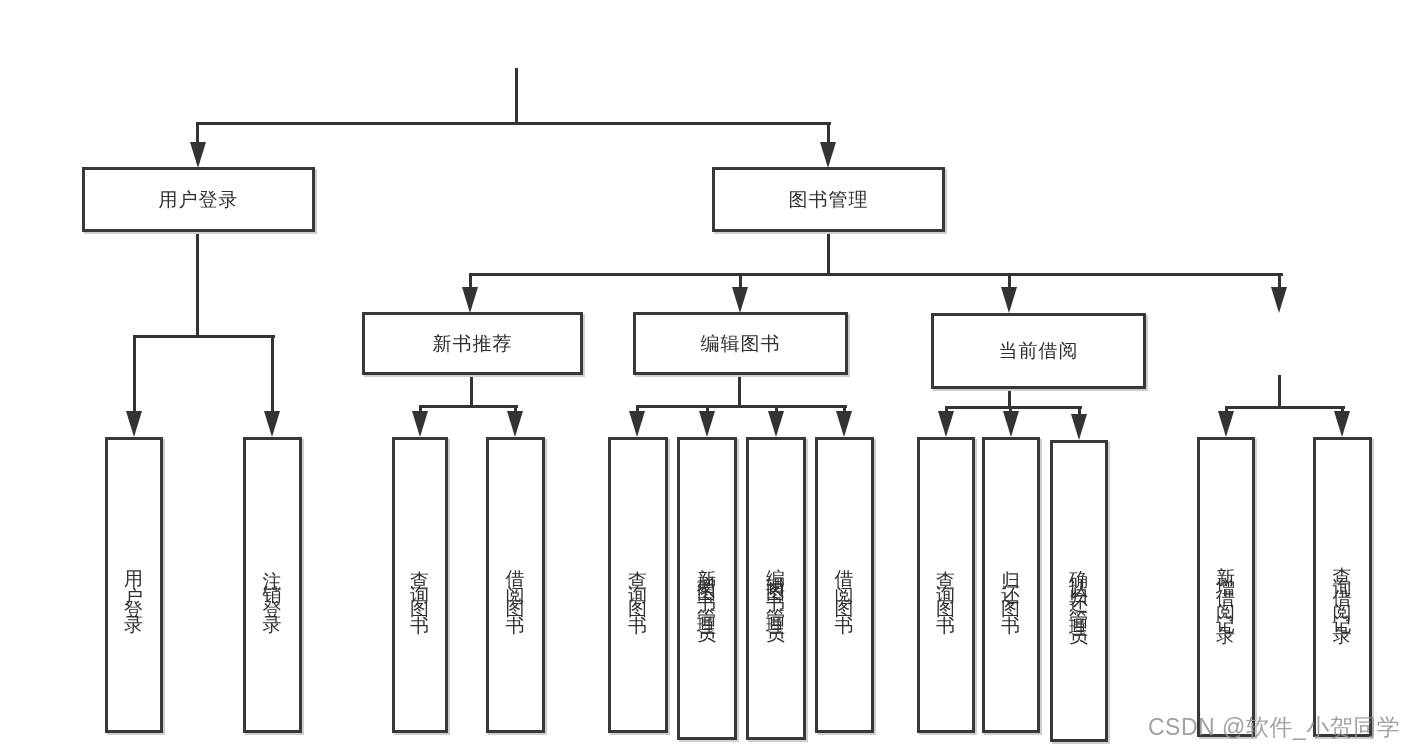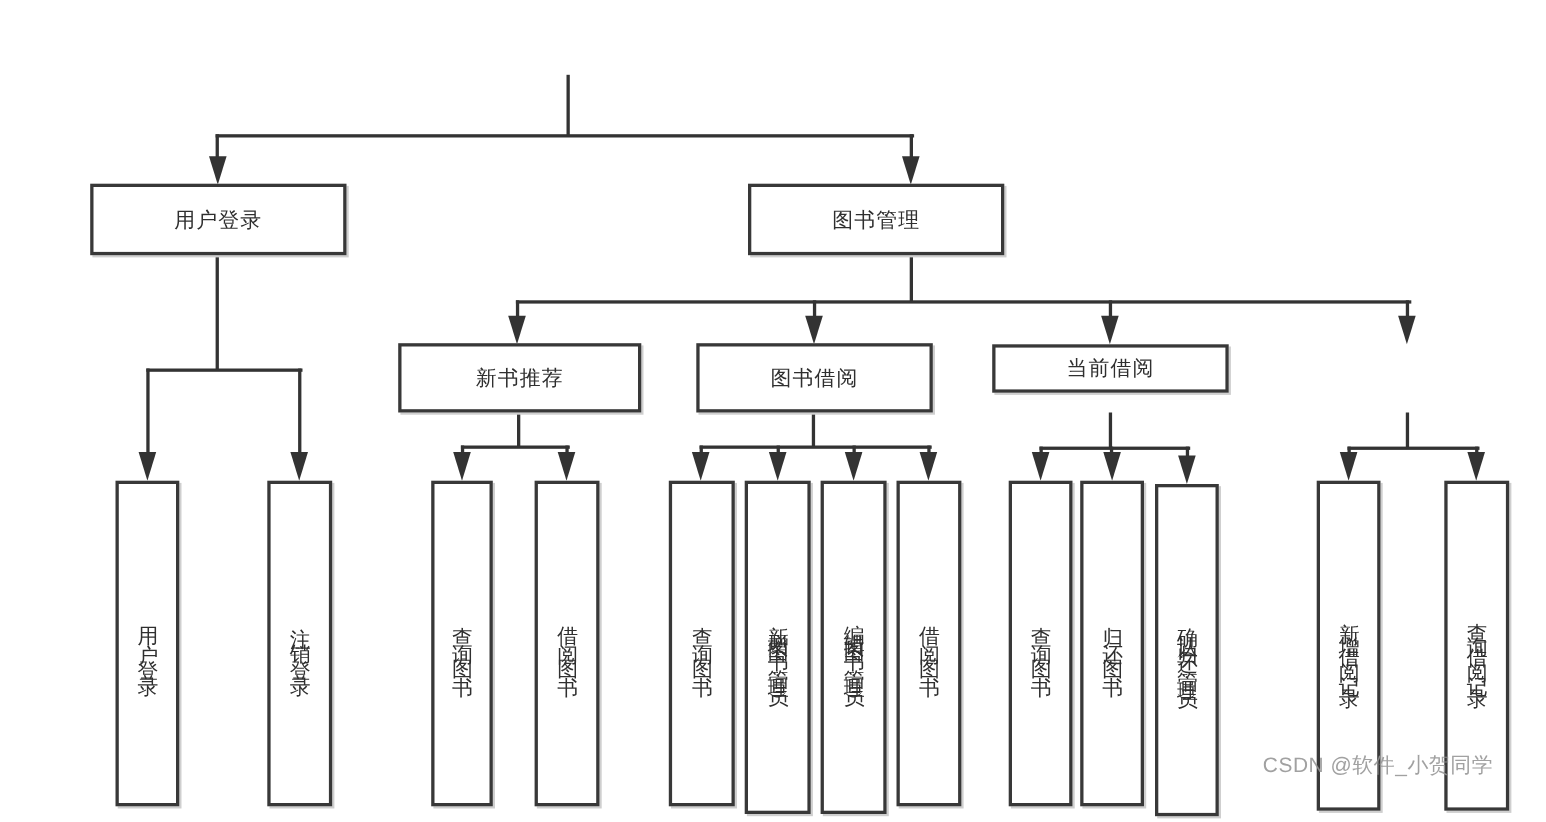--- a/index.html
+++ b/index.html
@@ -24,45 +24,45 @@
   .sp-wide{letter-spacing:15px;}
   .sp-narrow{letter-spacing:8px;}
   .vline{position:absolute;width:3px;background:#333333;z-index:1;}
   .hline{position:absolute;height:3px;background:#333333;z-index:1;}
   .arrow{
     position:absolute;width:0;height:0;z-index:1;
     border-left:8px solid transparent;border-right:8px solid transparent;
     border-top:26px solid #333333;
   }
   .watermark{
-    position:absolute;left:1148px;top:683px;width:252px;
-    font-size:19px;color:rgba(148,148,148,0.88);
+    position:absolute;left:1148px;top:712px;width:252px;
+    font-size:23px;color:rgba(148,148,148,0.88);
     letter-spacing:0.5px;white-space:nowrap;z-index:5;
   }
 </style>
 </head>
 <body>
 
 <div class="canvas">
 
 
   <div class="box" style="left:82px;top:167px;width:233px;height:65px;">
     <span>用户登录</span>
   </div>
-  <div class="box" style="left:680px;top:167px;width:233px;height:65px;">
+  <div class="box" style="left:712px;top:167px;width:233px;height:65px;">
     <span>图书管理</span>
   </div>
 
   <div class="box" style="left:362px;top:312px;width:221px;height:63px;">
     <span>新书推荐</span>
   </div>
   <div class="box" style="left:633px;top:312px;width:215px;height:63px;">
-    <span>图书借阅</span>
+    <span>编辑图书</span>
   </div>
-  <div class="box" style="left:902px;top:313px;width:215px;height:44px;">
+  <div class="box" style="left:931px;top:313px;width:215px;height:76px;">
     <span>当前借阅</span>
   </div>
 
   <div class="box" style="left:105px;top:437px;width:58px;height:296px;">
     <span class="vtext sp-wide">用户登录</span>
   </div>
   <div class="box" style="left:243px;top:437px;width:59px;height:296px;">
     <span class="vtext sp-wide">注销登录</span>
   </div>
 

